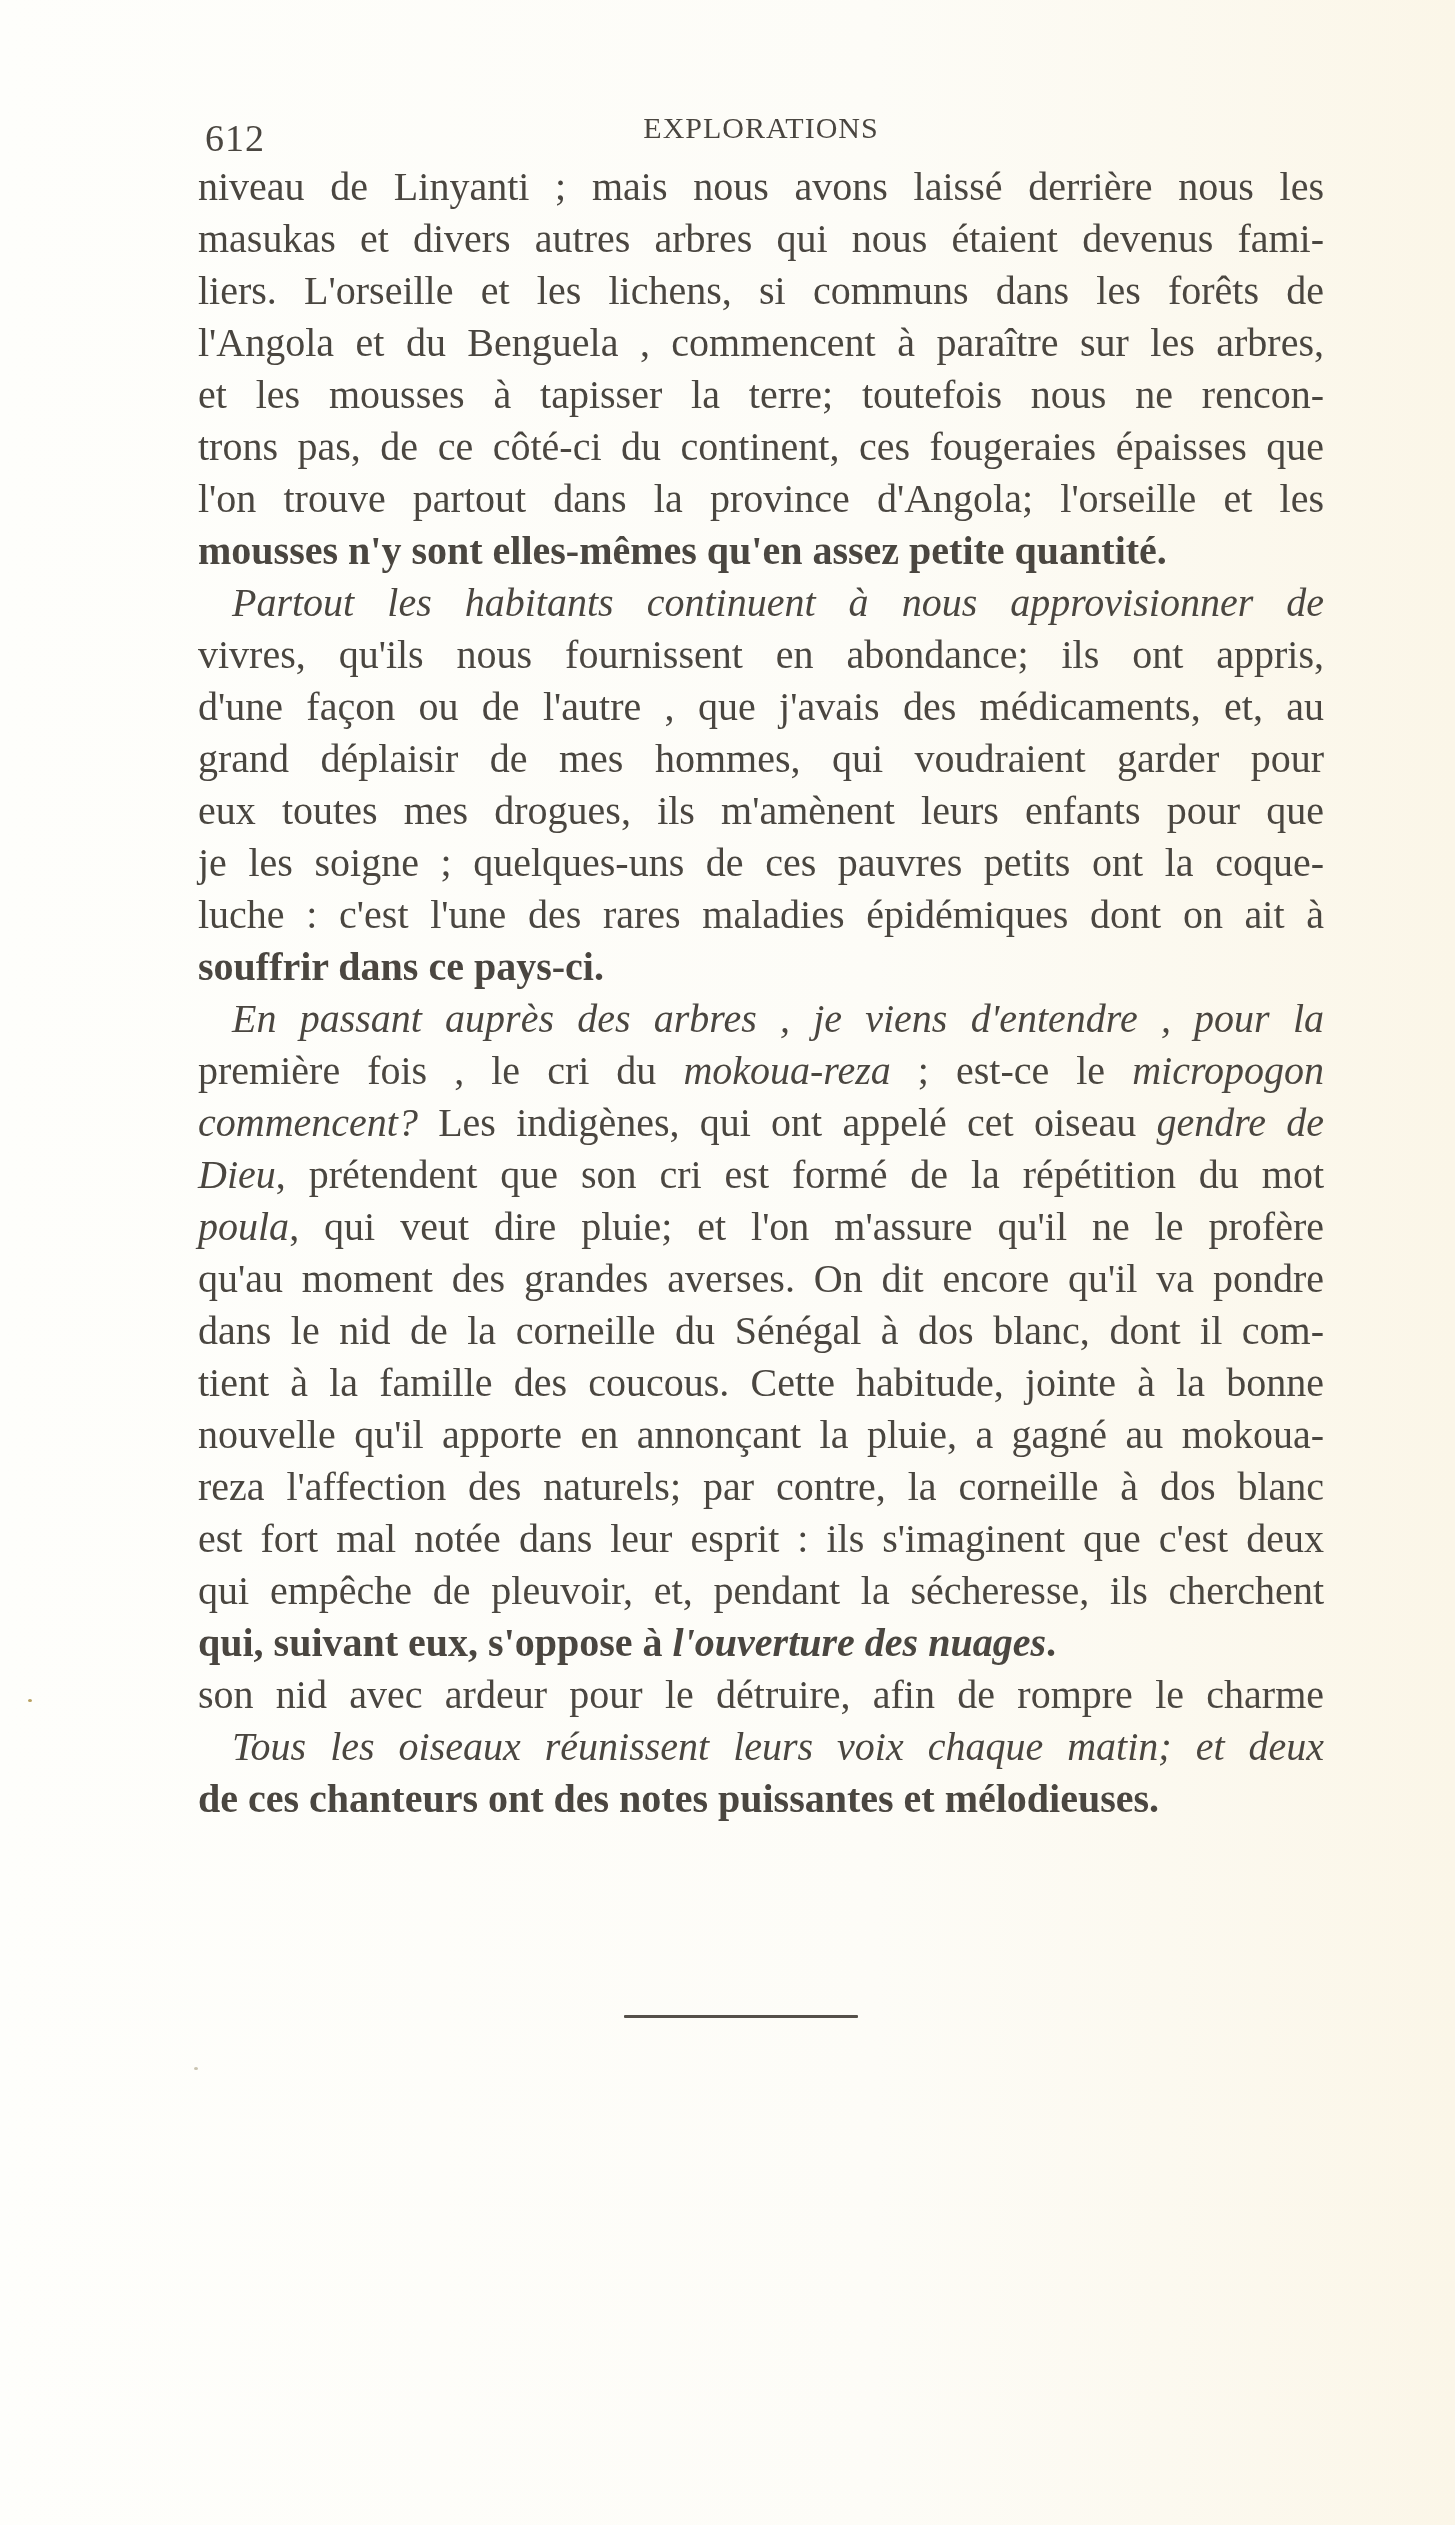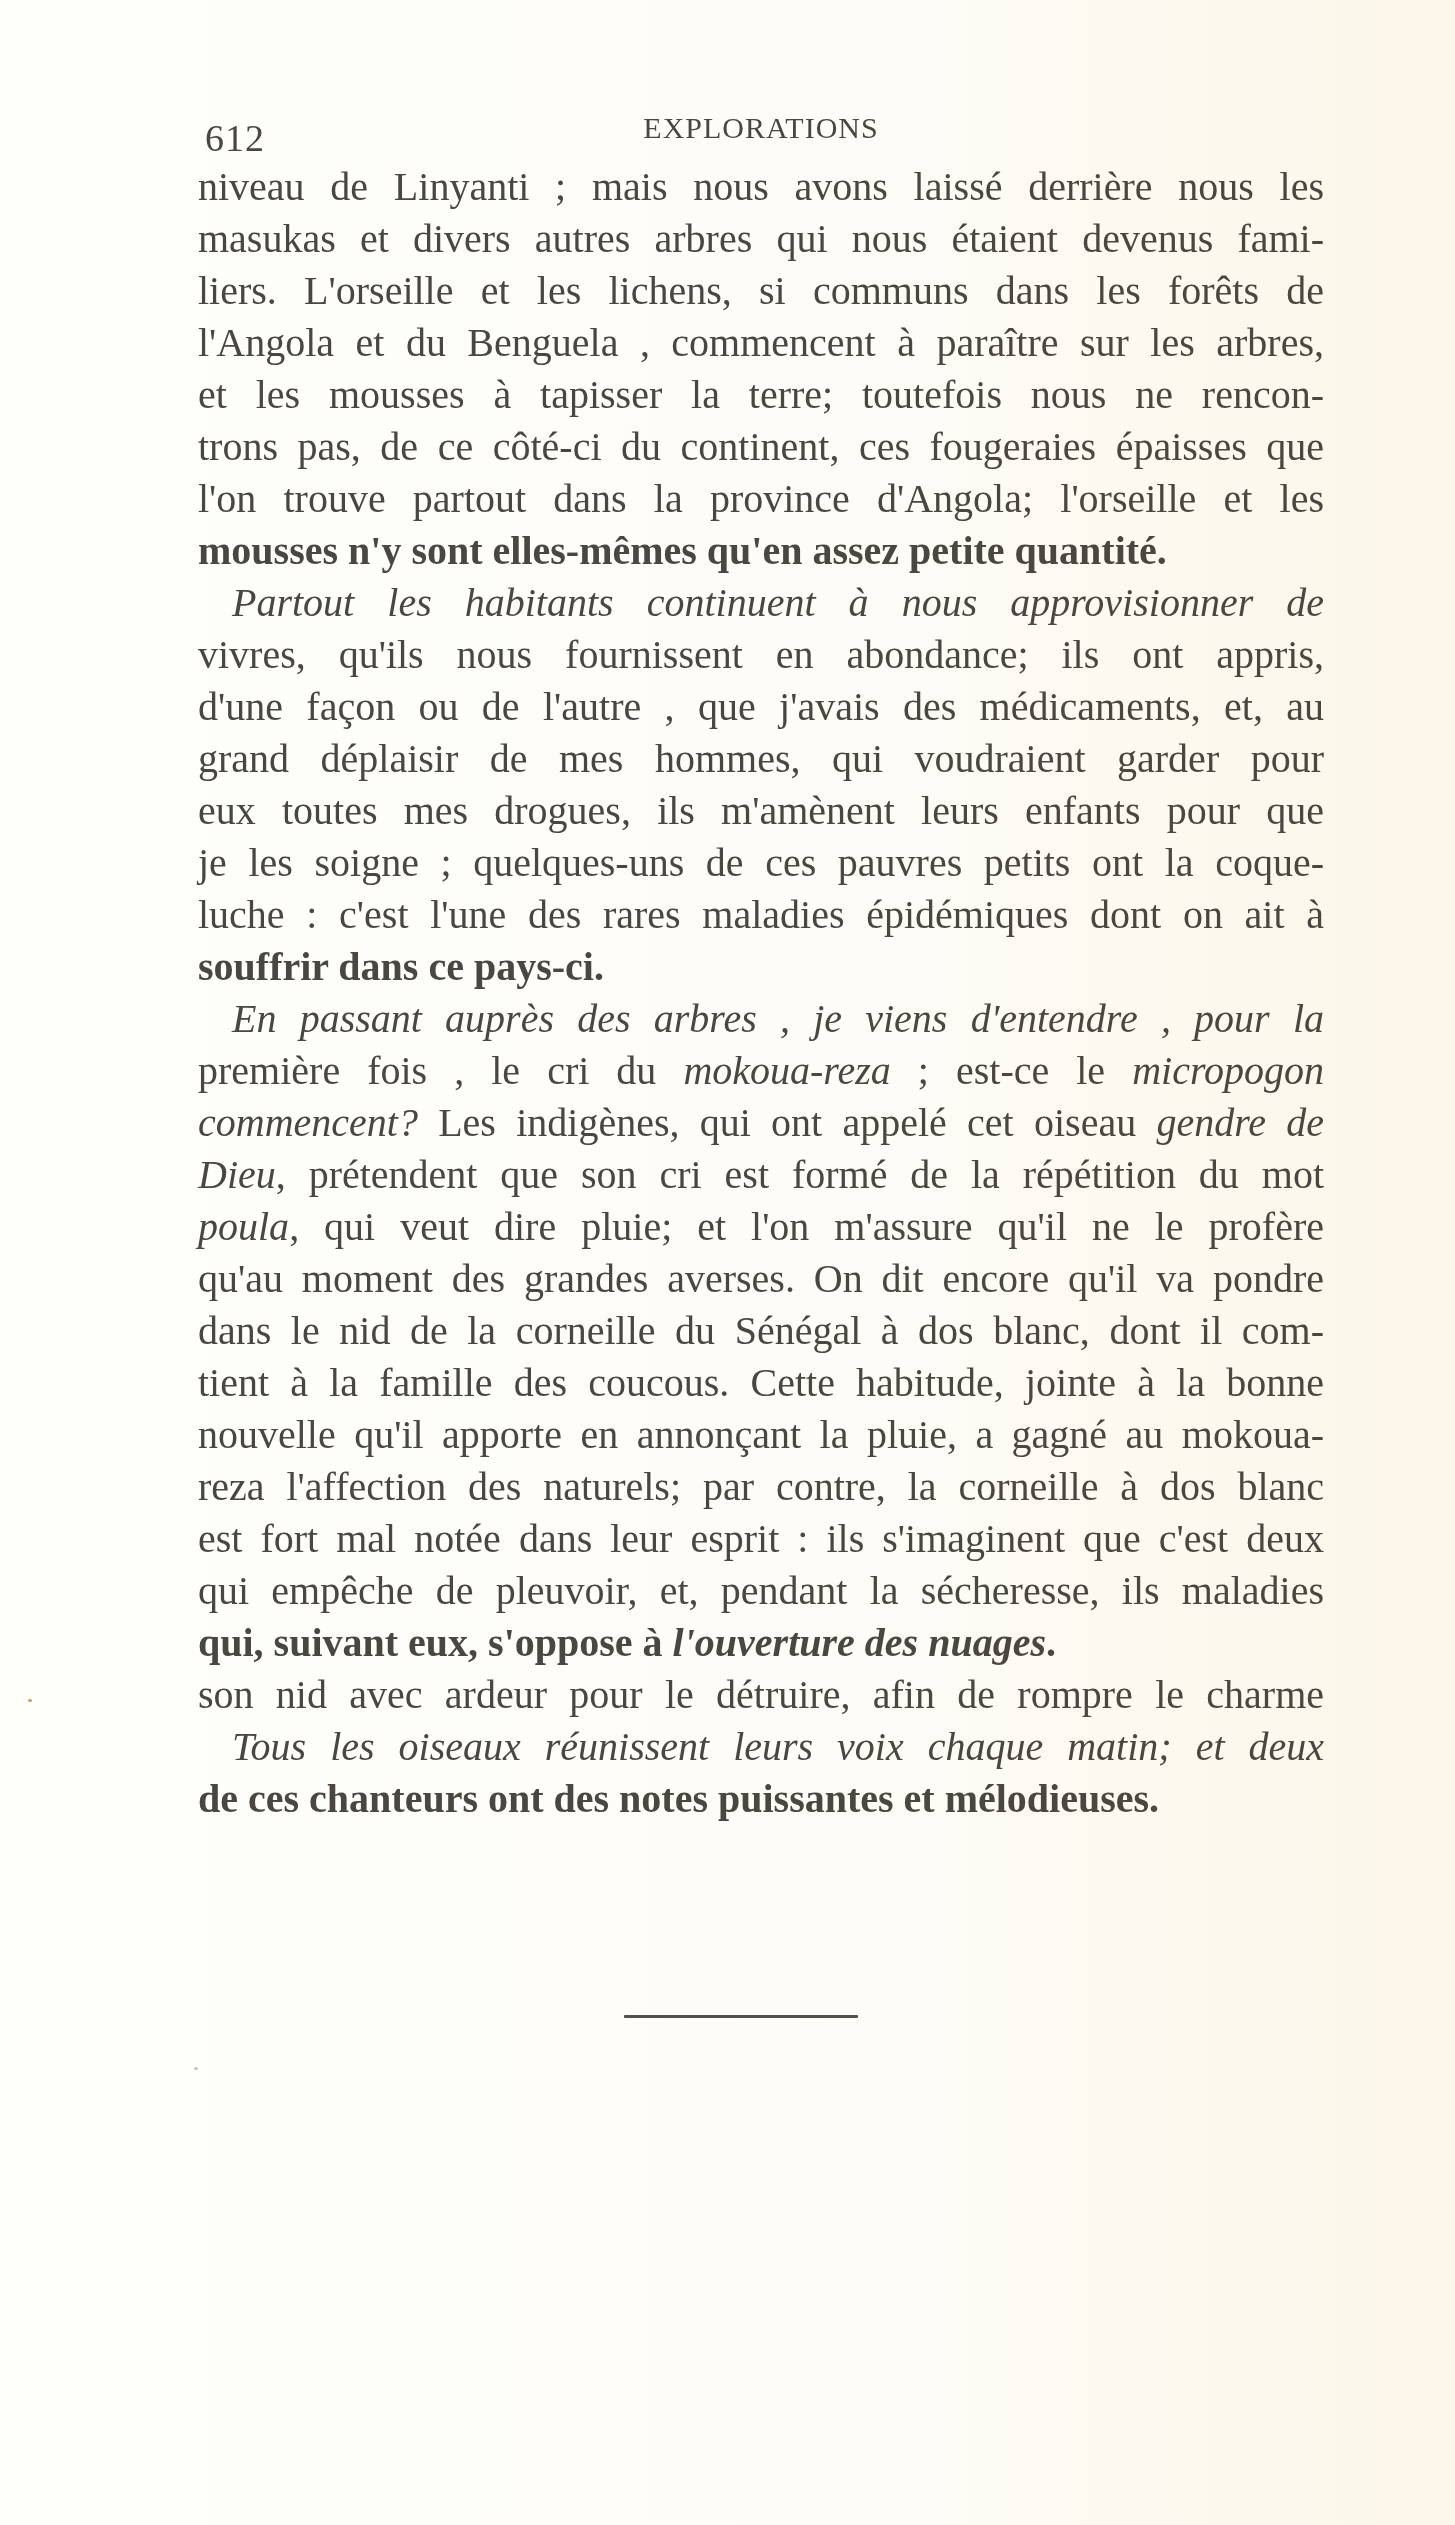--- a/index.html
+++ b/index.html
@@ -71,21 +71,21 @@
       <span class="line"><span>première fois , le cri du </span><span class="it">mokoua-reza</span><span> ; est-ce le </span><span class="it">micropogon</span></span>
       <span class="line"><span class="it">commencent?</span><span> Les indigènes, qui ont appelé cet oiseau </span><span class="it">gendre de</span></span>
       <span class="line"><span class="it">Dieu</span><span>, prétendent que son cri est formé de la répétition du mot</span></span>
       <span class="line"><span class="it">poula</span><span>, qui veut dire pluie; et l'on m'assure qu'il ne le profère</span></span>
       <span class="line"><span>qu'au moment des grandes averses. On dit encore qu'il va pondre</span></span>
       <span class="line"><span>dans le nid de la corneille du Sénégal à dos blanc, dont il com-</span></span>
       <span class="line"><span>tient à la famille des coucous. Cette habitude, jointe à la bonne</span></span>
       <span class="line"><span>nouvelle qu'il apporte en annonçant la pluie, a gagné au mokoua-</span></span>
       <span class="line"><span>reza l'affection des naturels; par contre, la corneille à dos blanc</span></span>
       <span class="line"><span>est fort mal notée dans leur esprit : ils s'imaginent que c'est deux</span></span>
-      <span class="line"><span>qui empêche de pleuvoir, et, pendant la sécheresse, ils maladies</span></span>
+      <span class="line"><span>qui empêche de pleuvoir, et, pendant la sécheresse, ils cherchent</span></span>
       <span class="line last"><span>qui, suivant eux, s'oppose à </span><span class="it">l'ouverture des nuages</span><span>.</span></span>
       <span class="line"><span>son nid avec ardeur pour le détruire, afin de rompre le charme</span></span>
     </div>
 
   <div>
     <span class="line indent">Tous les oiseaux réunissent leurs voix chaque matin; et deux</span>
     <span class="line last">de ces chanteurs ont des notes puissantes et mélodieuses.</span>
   </div>
 </div>
 

